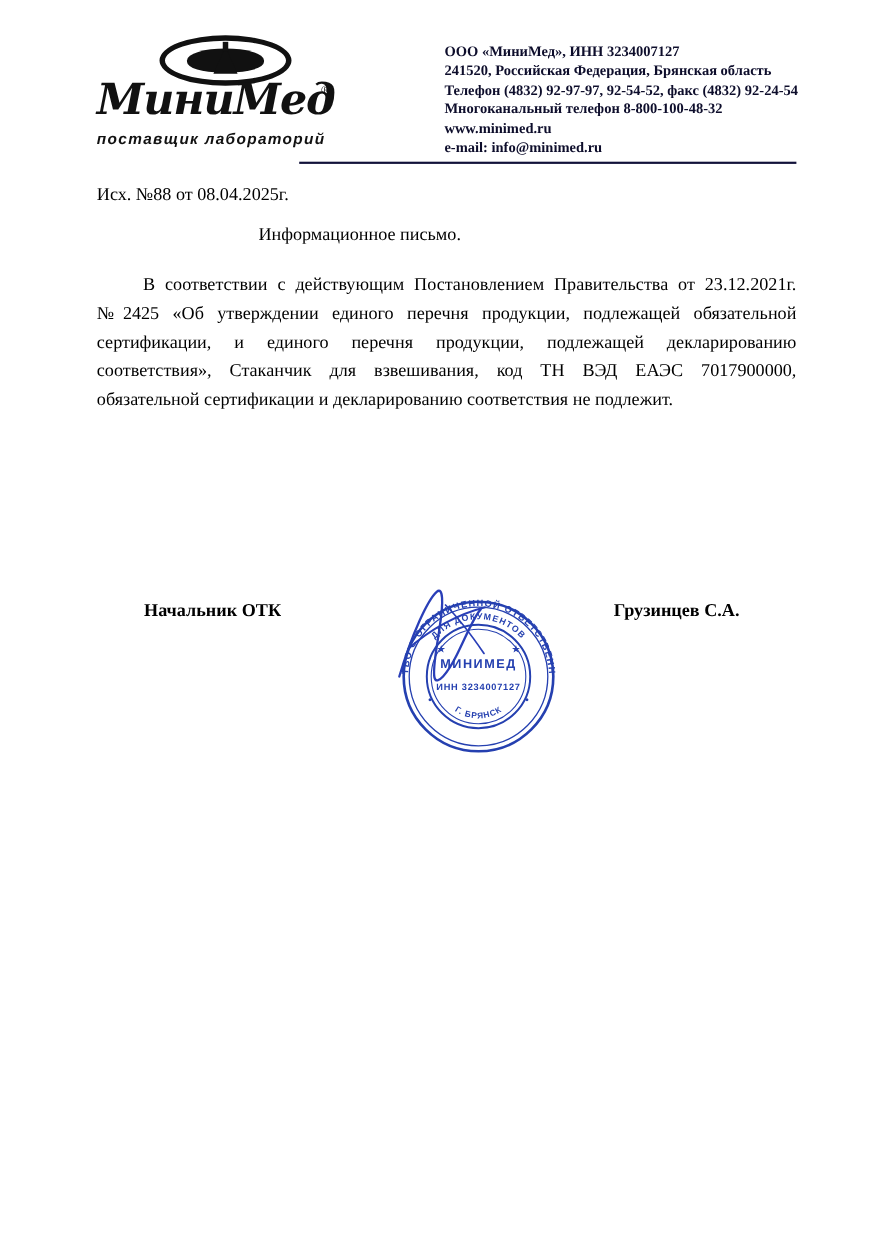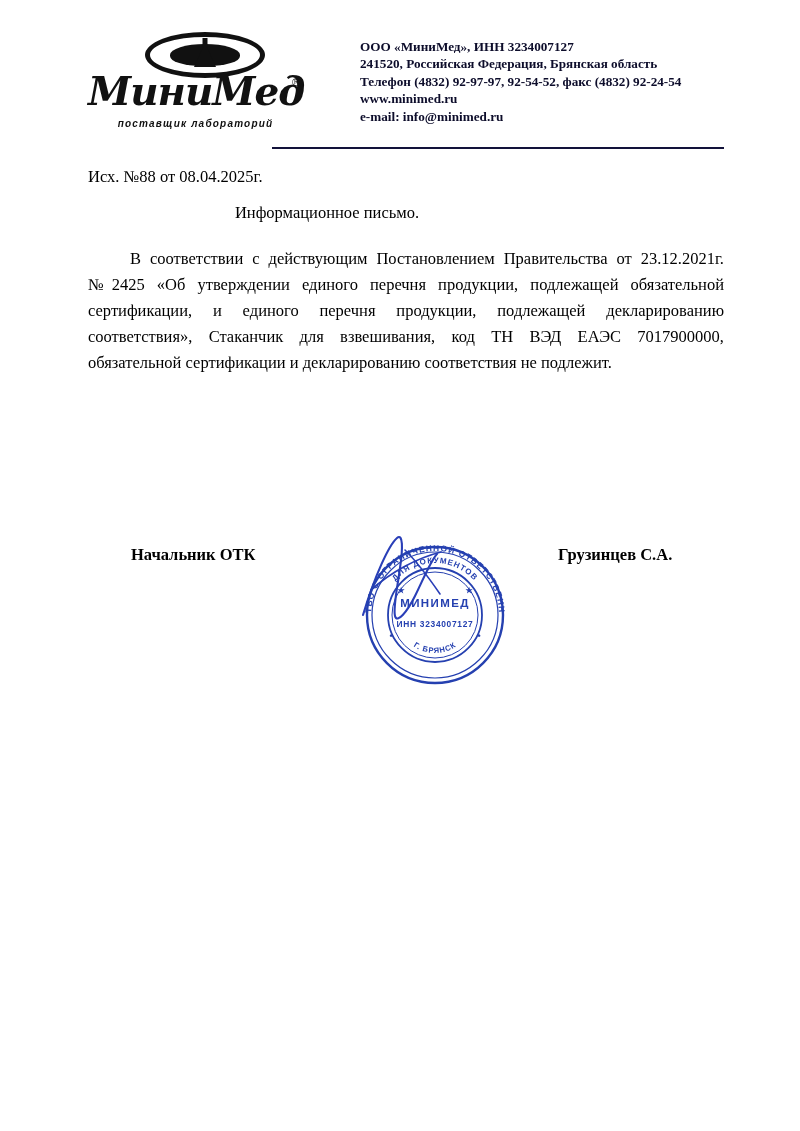--- a/index.html
+++ b/index.html
@@ -94,42 +94,43 @@
     top: 44px;
     font-size: 11px;
     font-family: "Liberation Sans", sans-serif;
     color: #111111;
   }
   .logo-sub {
     position: absolute;
     left: 0;
     top: 86px;
     width: 215px;
-    text-align: center;
+    text-align: left;
     font-family: "Liberation Sans", sans-serif;
     font-style: italic;
     font-weight: bold;
-    font-size: 10px;
+    font-size: 14px;
     letter-spacing: 1.2px;
     color: #111111;
   }
 
   .contact-block {
     position: absolute;
     left: 272px;
     top: 10px;
     width: 364px;
     font-family: "Liberation Serif", serif;
     font-weight: bold;
     font-size: 13.2px;
     line-height: 17.4px;
     color: #0d0d2b;
   }
   .contact-block .row {
     white-space: nowrap;
+    margin-left: 44px;
   }
   .contact-block .sup {
     font-size: 9px;
     vertical-align: super;
     text-decoration: underline;
   }
   .contact-split {
     display: flex;
     justify-content: space-between;
     flex-direction: column;
@@ -219,20 +220,21 @@
     </div>
     <div class="logo-word">МиниМед</div>
     <div class="logo-reg">®</div>
     <div class="logo-sub">поставщик лабораторий</div>
   </div>
 
   <div class="contact-block">
     <div class="row">ООО «МиниМед», ИНН 3234007127</div>
     <div class="row">241520, Российская Федерация, Брянская область</div>
     <div class="row">Телефон (4832) 92-97-97, 92-54-52, факс (4832) 92-24-54</div>
+    <div class="row">Многоканальный телефон 8-800-100-48-32</div>
     <div class="row contact-split">
       <span>www.minimed.ru</span>
       <span>e-mail: info@minimed.ru</span>
     </div>
   </div>
 </div>
 <div class="hr-rule"></div>
 
 <div class="outgoing">Исх. №88 от 08.04.2025г.</div>
 

